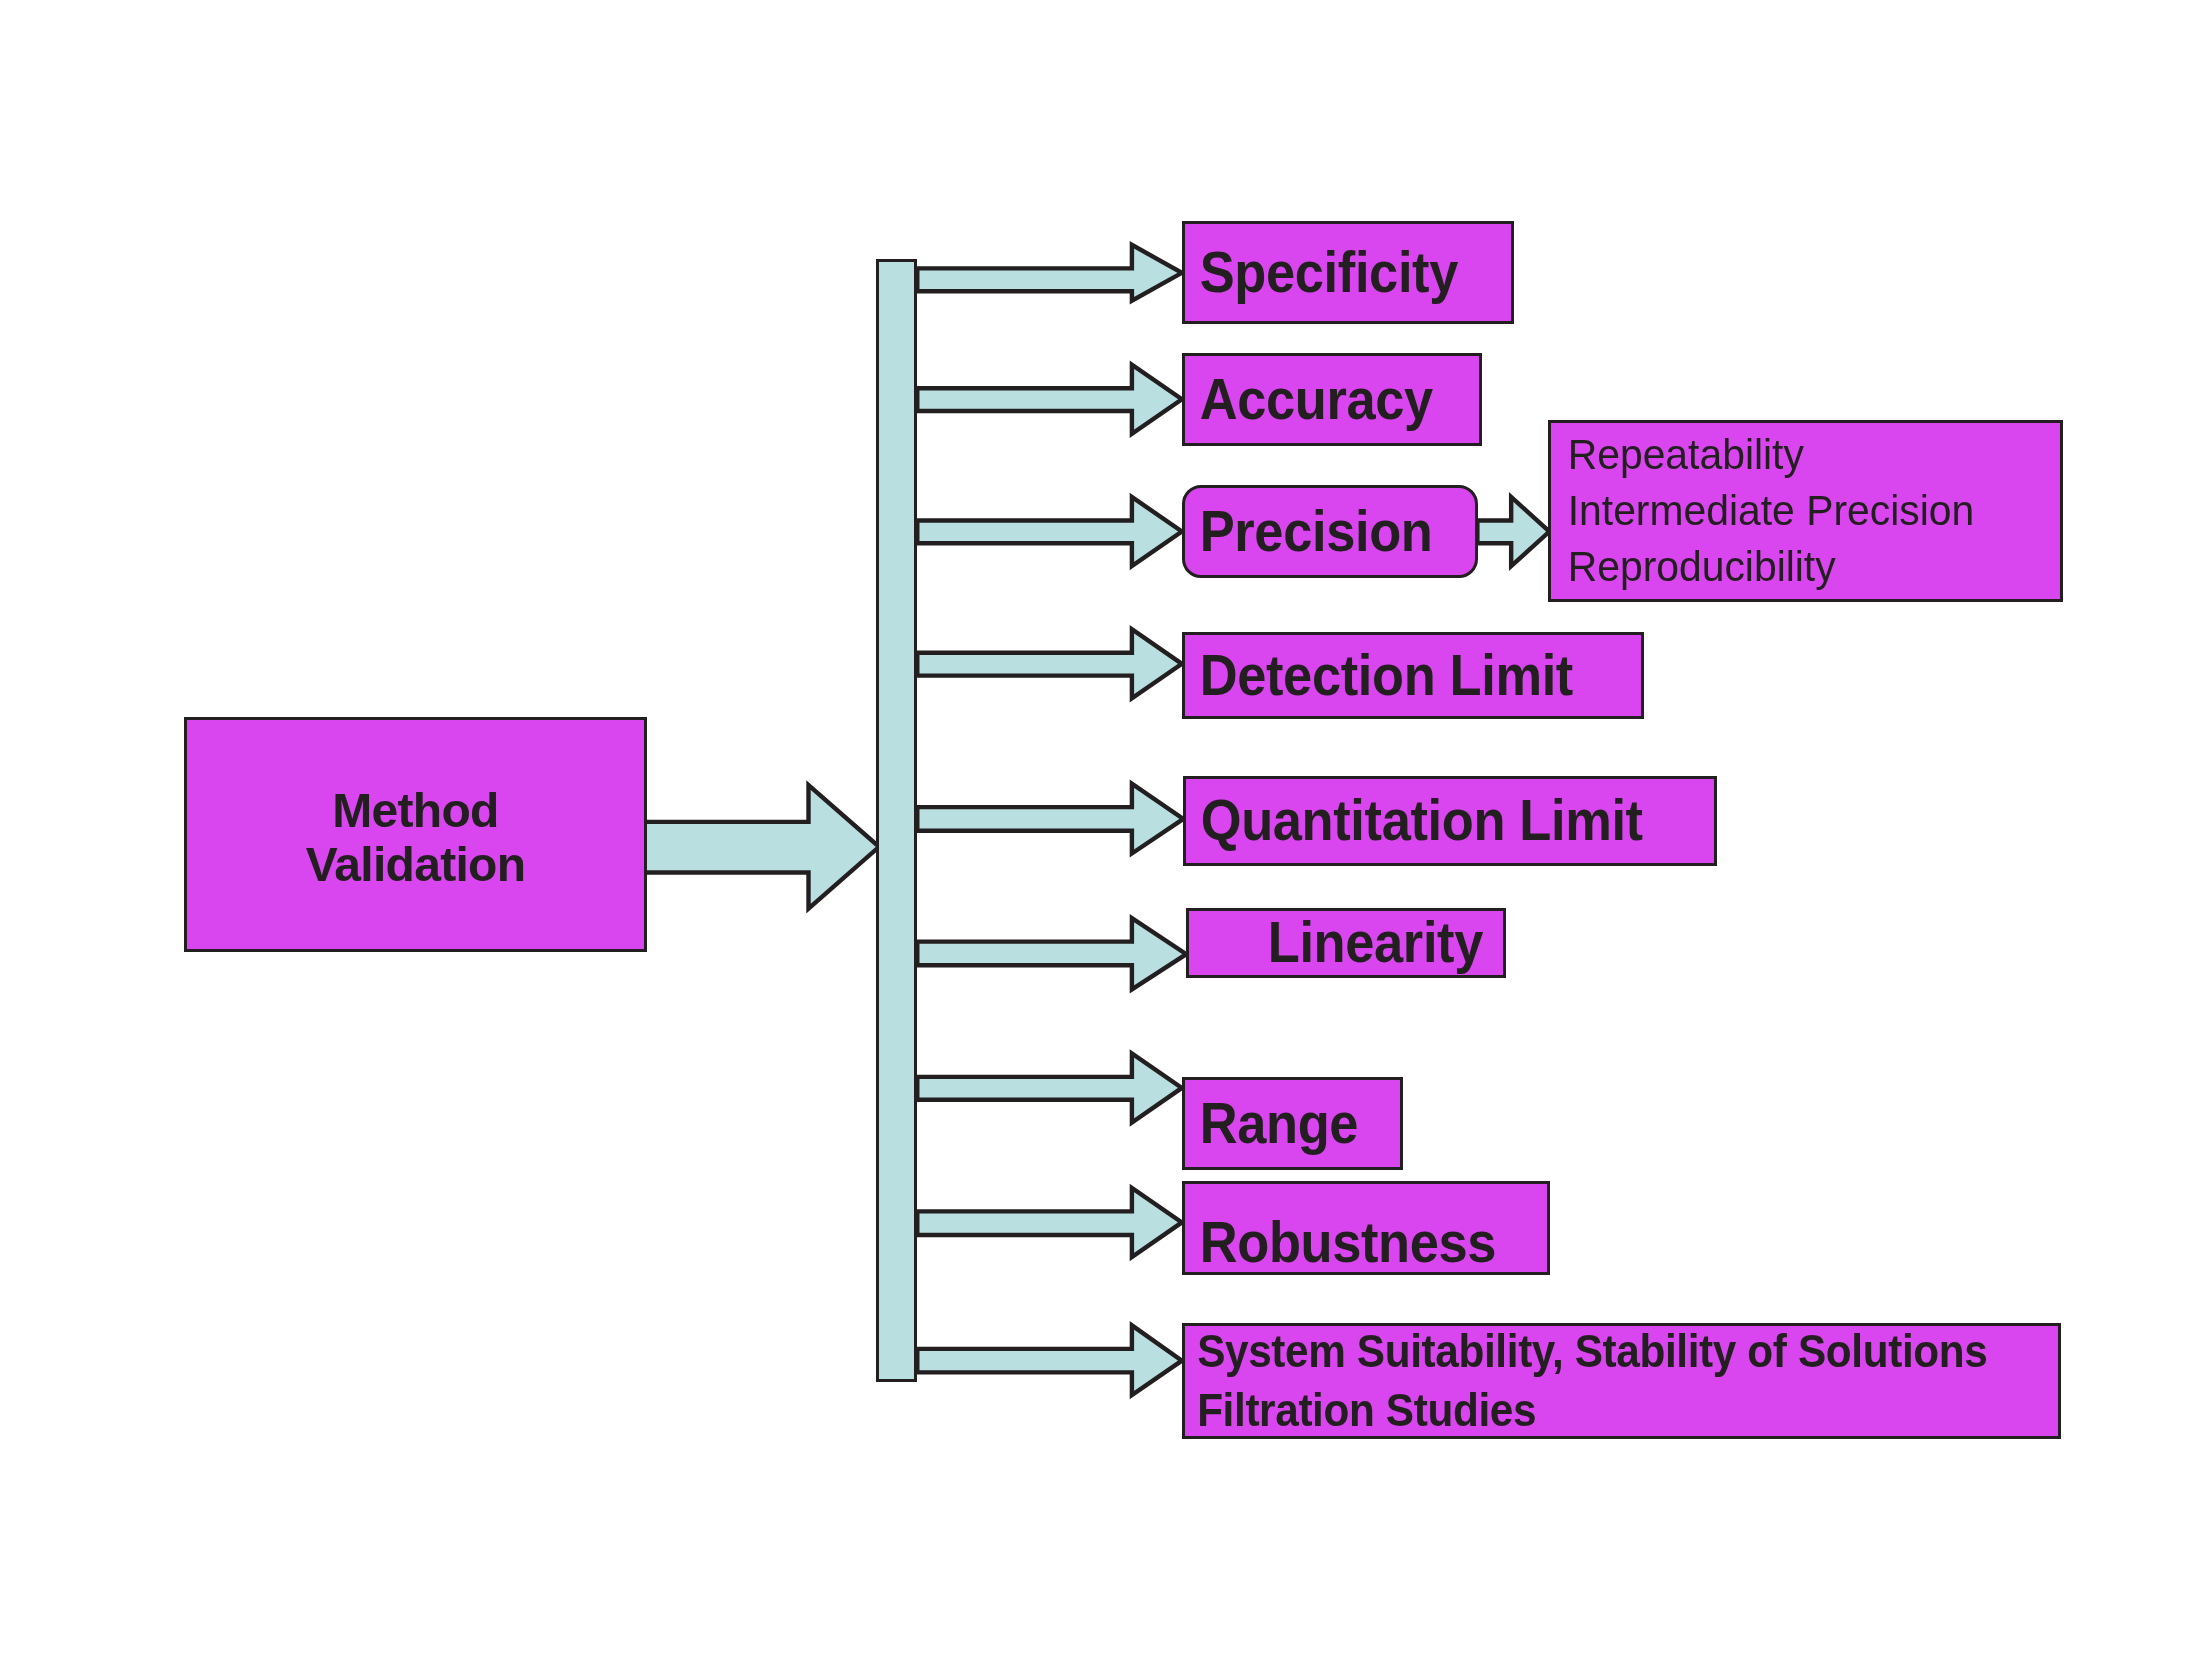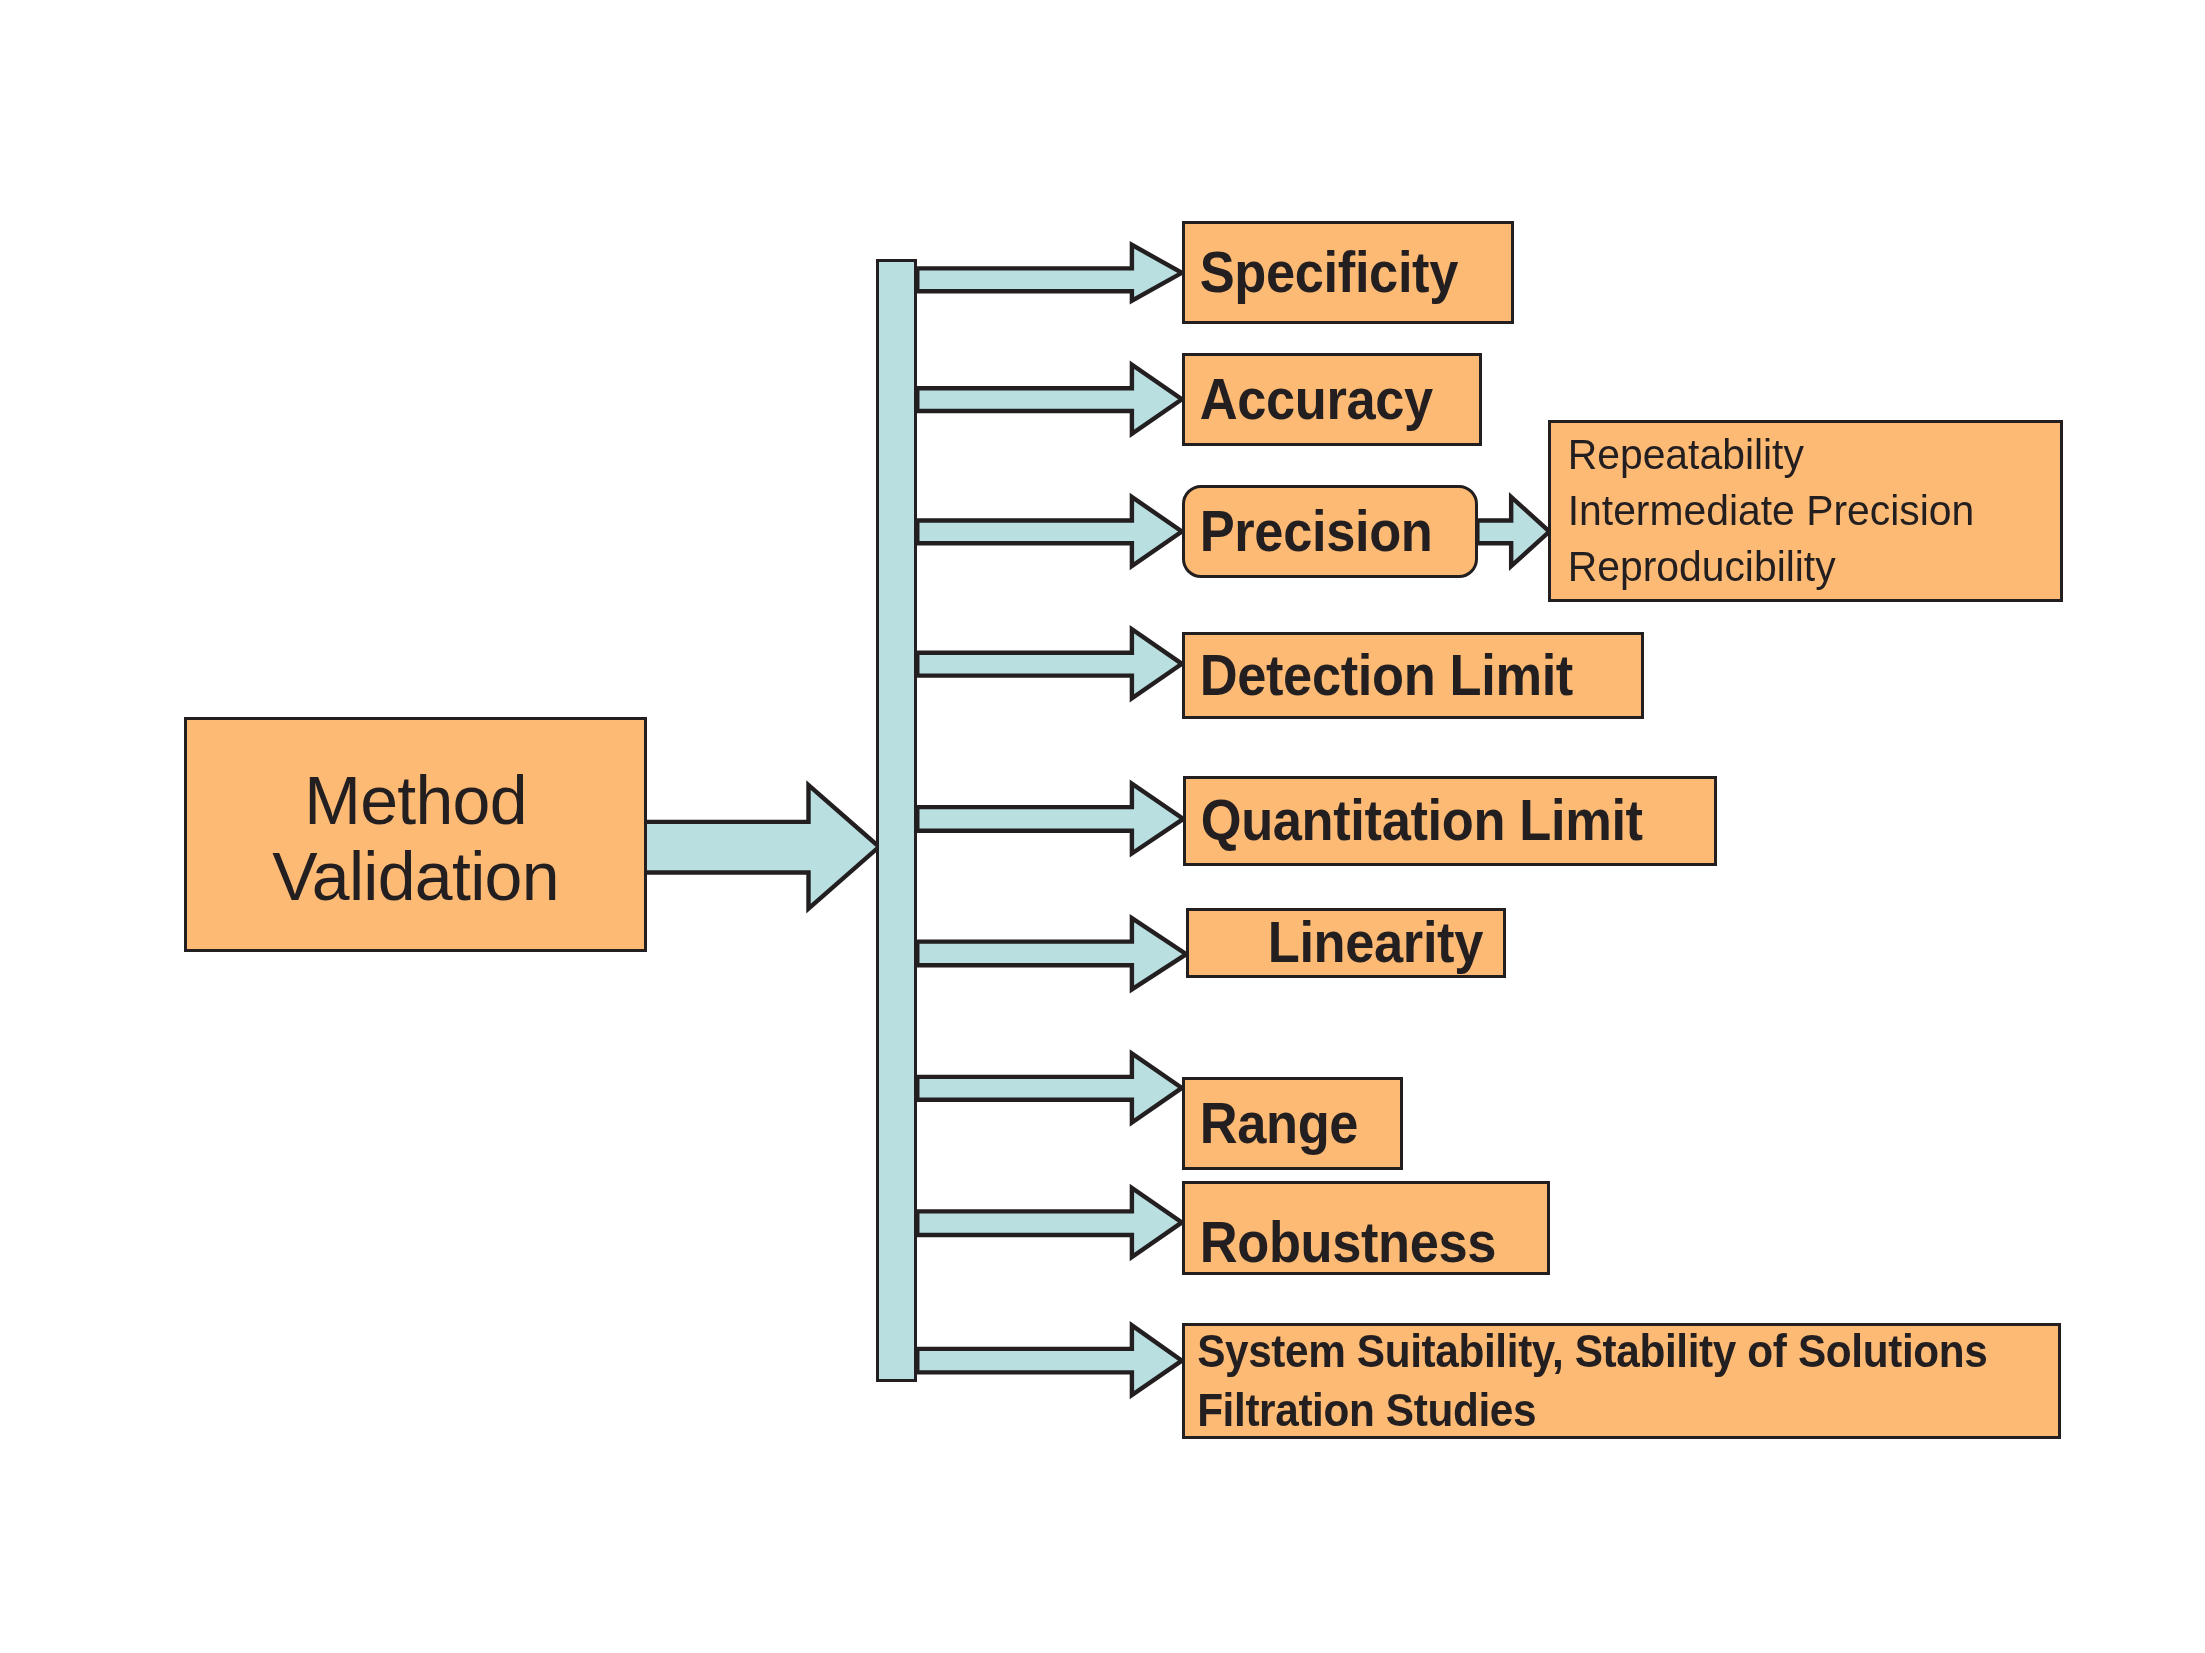--- a/index.html
+++ b/index.html
@@ -6,36 +6,36 @@
   html,body{margin:0;padding:0;background:#ffffff;}
   body{width:2205px;height:1654px;position:relative;overflow:hidden;
        font-family:"Liberation Sans","DejaVu Sans",sans-serif;
        -webkit-font-smoothing:antialiased;}
   #canvas{position:absolute;left:0;top:0;width:2205px;height:1654px;background:#fff;}
 
   
   .node{
     position:absolute;
     box-sizing:border-box;
-    background:#fdba74;
+    background:#d946ef;
     border:3.7px solid #231f20;
     display:flex;
     align-items:center;
     z-index:5;
   }
   .node .label{
     display:block;
     color:#231f20;
     white-space:pre-line;
   }
 
   
   #node-root{left:184px;top:717px;width:463px;height:235px;
              justify-content:center;text-align:center;}
-  #node-root .label{font-size:68px;line-height:1.12;font-weight:400;
+  #node-root .label{font-size:48px;line-height:1.12;font-weight:700;
                     letter-spacing:-0.7px;margin-top:7px;}
 
   
   .branch .label{
     font-size:57px;
     font-weight:700;
     line-height:1.04;
     letter-spacing:-0.4px;
     padding-left:16px;
     transform:scaleX(0.92);

